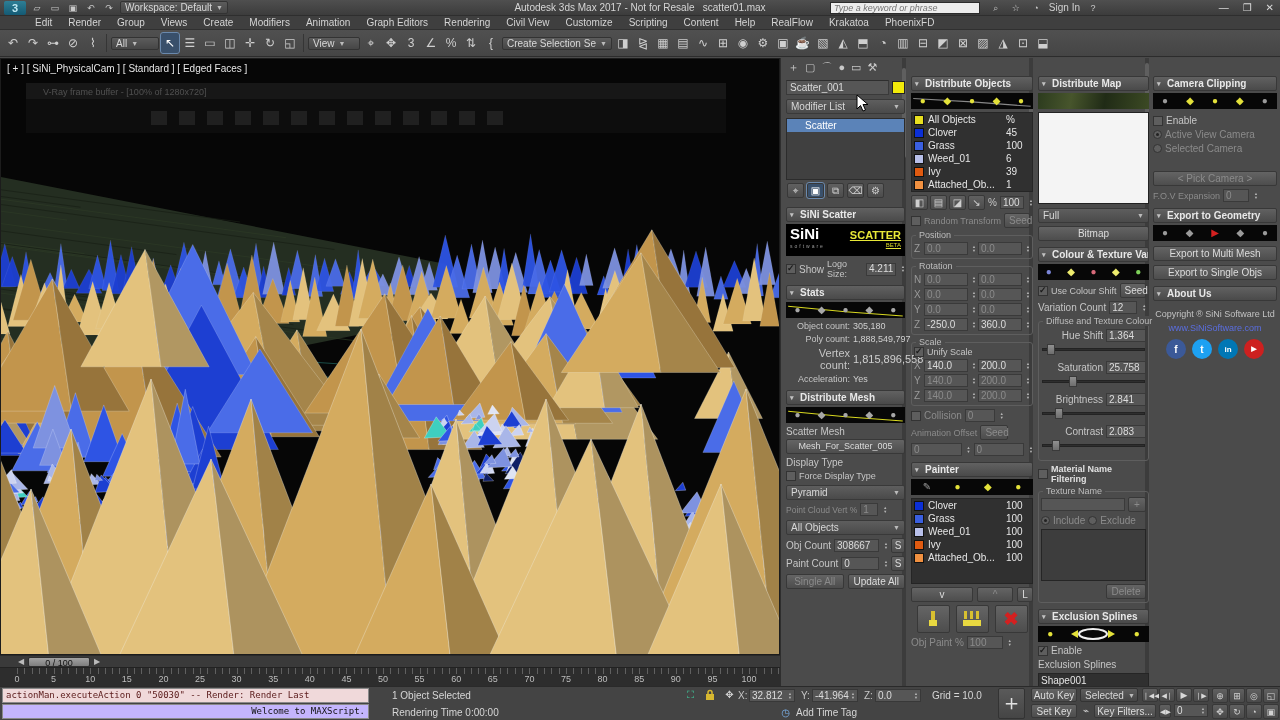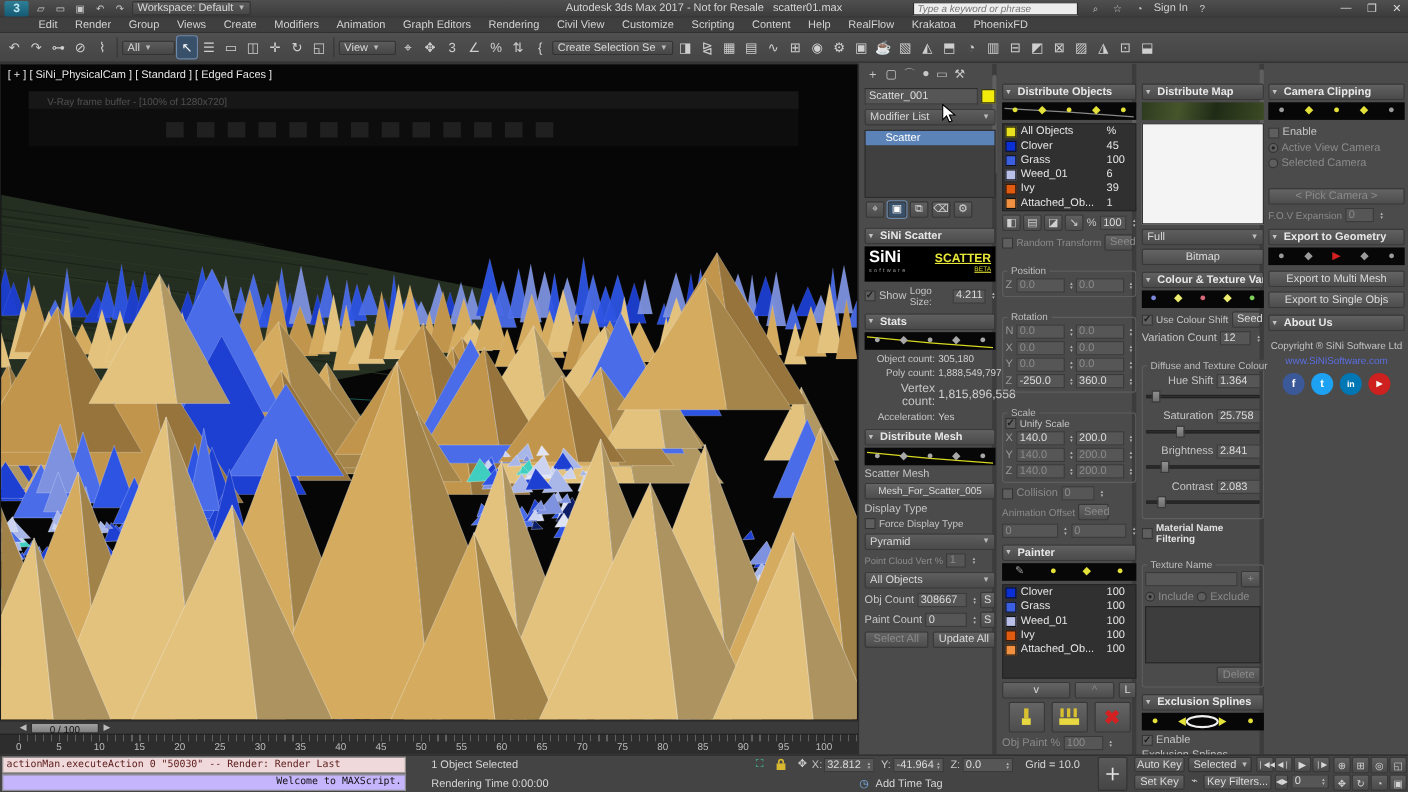--- a/index.html
+++ b/index.html
@@ -80,21 +80,21 @@
   .numfield { background:#565656; border:1px solid #3a3a3a; color:#dcdcdc; height:13px; line-height:12px; padding:0 2px; display:flex; justify-content:space-between; align-items:center; }
   .numfield.dim { color:#8b8b8b; }
   .spin { display:flex; flex-direction:column; justify-content:center; line-height:4px; font-size:4px; color:#b5b5b5; margin-left:2px; }
   .btn { background:linear-gradient(#646464,#4d4d4d); border:1px solid #383838; border-radius:2px; color:#dcdcdc; text-align:center; height:15px; line-height:13px; padding:0 4px; }
   .btn.dim { color:#8b8b8b; }
   .listbox { background:#303030; border:1px solid #252525; color:#e6e6e6; margin-top:3px; overflow:hidden; }
   .li-row { display:flex; align-items:center; gap:4px; height:13px; padding:0 2px; }
   .li-sw { width:10px; height:10px; flex:none; border:1px solid #111; }
   .li-name { flex:1; white-space:nowrap; overflow:hidden; }
   .li-val { width:24px; text-align:left; }
-  .group { border:1px solid #5e5e5e; border-radius:3px; margin-top:18px; padding:4px 2px 3px; position:relative; }
+  .group { border:1px solid #5e5e5e; border-radius:3px; margin-top:7px; padding:4px 2px 3px; position:relative; }
   .group-title { position:absolute; top:-6px; left:4px; background:#4b4b4b; padding:0 3px; font-size:9px; color:#bdbdbd; white-space:nowrap; }
   .axisrow { display:flex; align-items:center; gap:2px; margin-top:2px; }
   .axisrow .ax { width:8px; color:#9a9a9a; }
   .axisrow .numfield { flex:1; }
   .slider { position:relative; height:11px; margin:2px 1px 6px; }
   .sl-track { position:absolute; left:0; right:0; top:4px; height:3px; background:#2e2e2e; border:1px solid #232323; }
   .sl-thumb { position:absolute; top:0; width:8px; height:11px; background:linear-gradient(#909090,#6e6e6e); border:1px solid #3a3a3a; }
   .mapbox { background:#f4f4f4; border:1px solid #222; height:92px; margin-top:3px; }
   .logo-banner { background:#000; height:32px; margin-top:2px; display:flex; align-items:center; justify-content:space-between; padding:0 4px; }
   .logo-left { color:#fff; font-weight:bold; font-size:15px; line-height:12px; }
@@ -1308,21 +1308,21 @@
         </div>
       <div class="row">
           <span class="lbl">Paint Count</span>
           <span class="numfield" style="flex:1">
             <span>0</span>
           </span>
           <span class="spin">▲<br>▼</span>
           <span class="btn" style="width:14px;padding:0">S</span>
         </div>
       <div class="row" style="gap:4px">
-        <span class="btn dim" style="flex:1">Select All</span>
+        <span class="btn dim" style="flex:1">Single All</span>
         <span class="btn" style="flex:1">Update All</span>
       </div>
     </div>
   </div>
 
   <div class="col" id="col2" style="padding-top:18px">
     <div class="rollout" style="margin-top:0">
       <div class="ro-head">Distribute Objects</div>
       <div class="banner">
         <svg viewBox="0 0 110 16" preserveAspectRatio="none">

